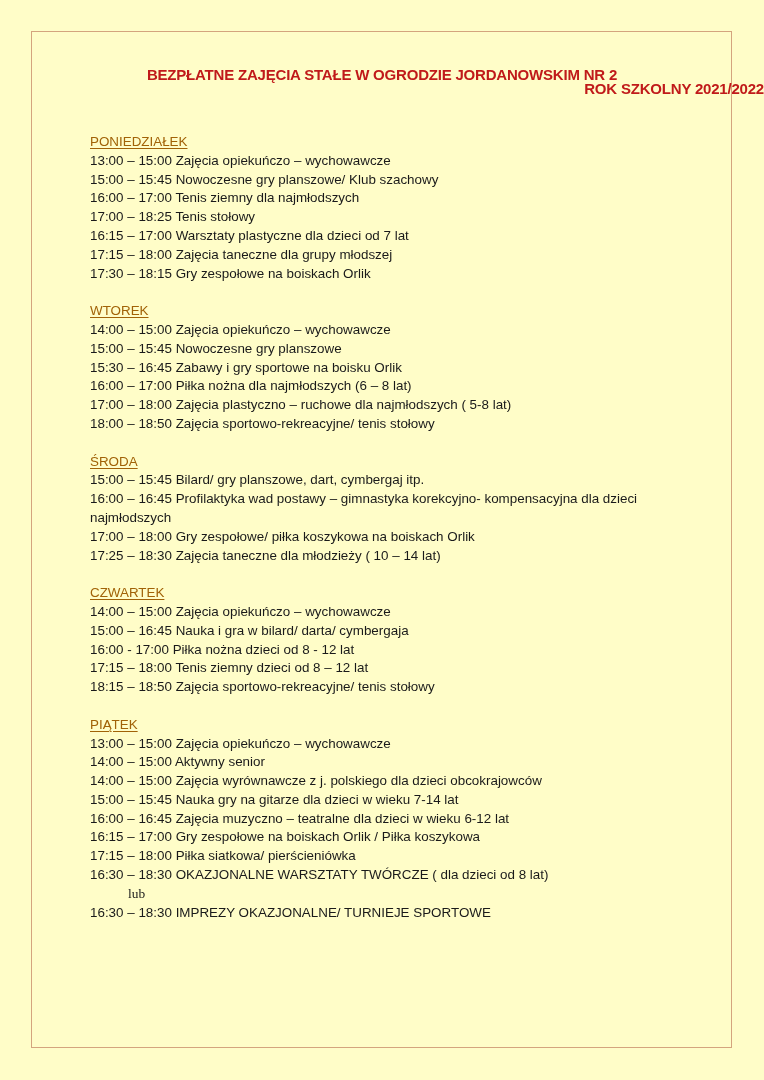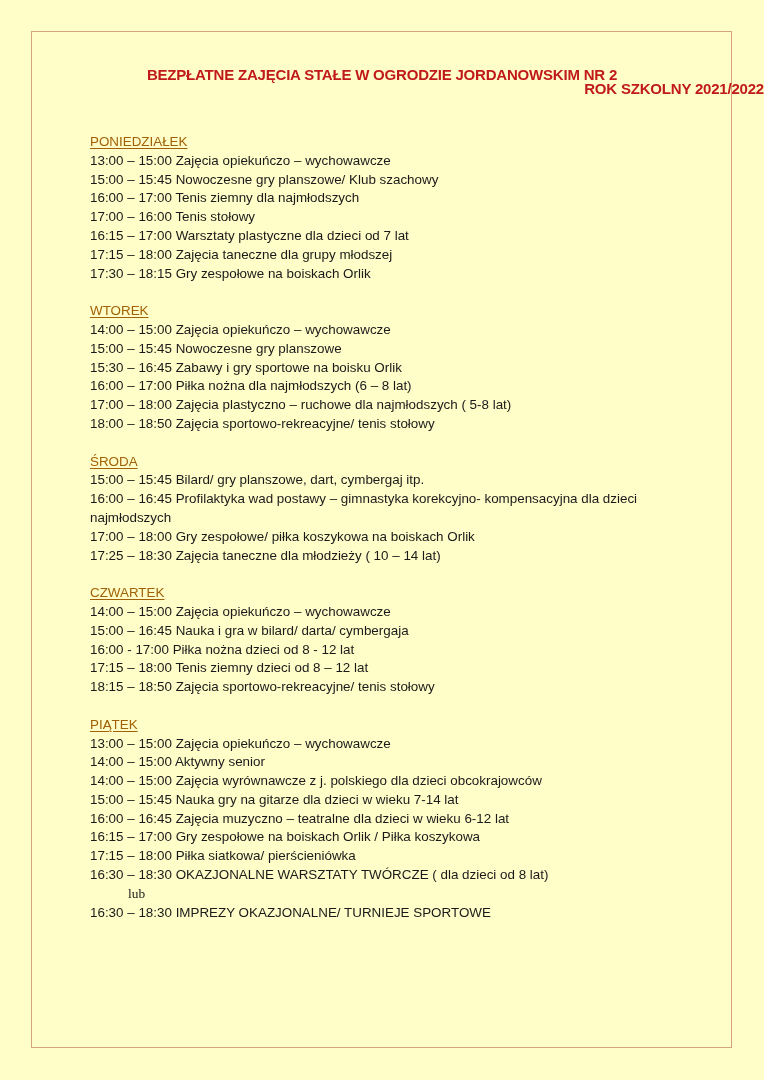--- a/index.html
+++ b/index.html
@@ -73,21 +73,21 @@
 <div class="title l1">BEZPŁATNE ZAJĘCIA STAŁE W OGRODZIE JORDANOWSKIM NR 2</div>
 <div class="title l2">ROK SZKOLNY 2021/2022</div>
 
 <div class="content">
 
   <div class="day">
     <div class="day-name">PONIEDZIAŁEK</div>
     <div class="entry">13:00 – 15:00 Zajęcia opiekuńczo – wychowawcze</div>
     <div class="entry">15:00 – 15:45 Nowoczesne gry planszowe/ Klub szachowy</div>
     <div class="entry">16:00 – 17:00 Tenis ziemny dla najmłodszych</div>
-    <div class="entry">17:00 – 16:00 Tenis stołowy</div>
+    <div class="entry">17:00 – 18:25 Tenis stołowy</div>
     <div class="entry">16:15 – 17:00 Warsztaty plastyczne dla dzieci od 7 lat</div>
     <div class="entry">17:15 – 18:00 Zajęcia taneczne dla grupy młodszej</div>
     <div class="entry">17:30 – 18:15 Gry zespołowe na boiskach Orlik</div>
   </div>
 
   <div class="day">
     <div class="day-name">WTOREK</div>
     <div class="entry">14:00 – 15:00 Zajęcia opiekuńczo – wychowawcze</div>
     <div class="entry">15:00 – 15:45 Nowoczesne gry planszowe</div>
     <div class="entry">15:30 – 16:45 Zabawy i gry sportowe na boisku Orlik</div>

